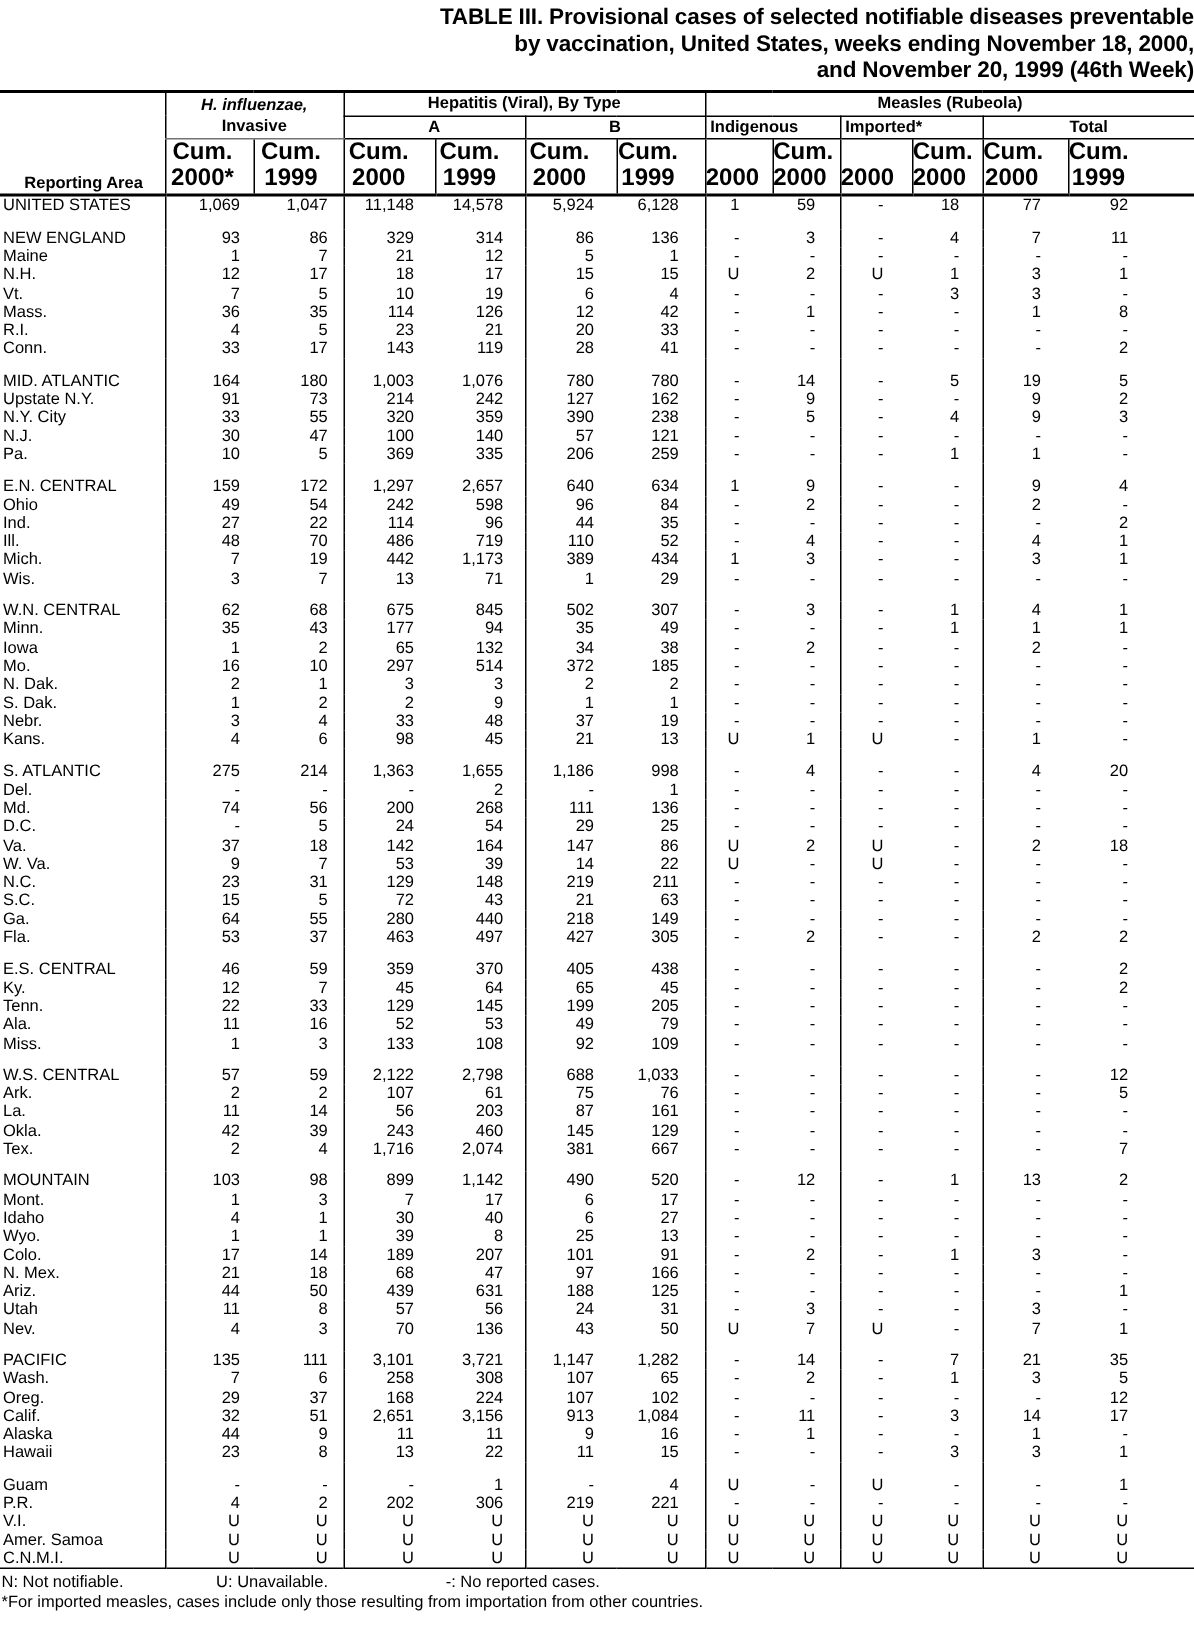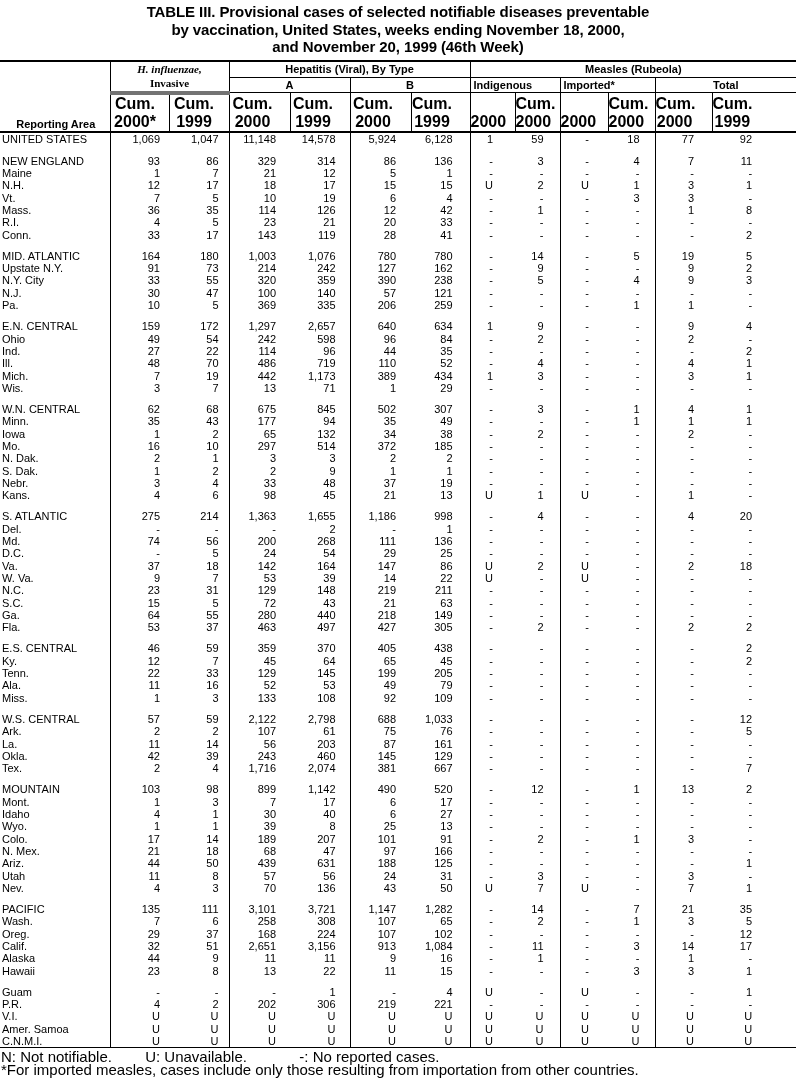--- a/index.html
+++ b/index.html
@@ -3,40 +3,40 @@
 <meta charset="utf-8">
 <style>
   * { box-sizing: border-box; margin: 0; padding: 0; }
   html, body { background: #ffffff; }
   body {
     width: 796px; height: 1089px; overflow: hidden;
     font-family: "Liberation Sans", sans-serif;
     color: #000;
   }
   .title {
-    text-align: center; font-weight: bold;
+    text-align: right; font-weight: bold;
     font-size: 15px; line-height: 1.18; padding-top: 3px;
     letter-spacing: -0.1px;
   }
   table {
     width: 796px; table-layout: fixed;
     border-collapse: collapse;
     margin-top: 4px;
     border-top: 2px solid #000;
     border-bottom: 1px solid #000;
   }
   th, td { padding: 0; font-size: 11px; }
   thead th { font-weight: bold; }
   .ra {
     text-align: center; vertical-align: bottom;
     border-bottom: 2px solid #000;
     padding: 0 0 1px 2px; font-size: 11px;
   }
   .grp { text-align: center; font-size: 11px; line-height: 1.3; vertical-align: middle; }
-  .hinf { border-left: 1px solid #000; border-right: 1px solid #000; border-bottom: 4px solid #737373; font-family: Liberation Serif, serif; }
+  .hinf { border-left: 1px solid #000; border-right: 1px solid #000; border-bottom: 1px solid #737373; }
   .hinf .it { font-style: italic; }
   .hep { border-left: 1px solid #000; border-right: 1px solid #000; border-bottom: 1px solid #000; height: 16px; }
   .mea { border-bottom: 1px solid #000; height: 16px; }
   .sub {
     text-align: center; font-size: 11px; height: 15px;
     border-left: 1px solid #000; border-bottom: 1px solid #000;
     vertical-align: middle;
   }
   .sub.indig, .sub.imp { text-align: left; padding-left: 3px; margin-top: 37px; }
   .cum {
@@ -49,21 +49,21 @@
   .c2 { padding-right: 14px; } .c3 { padding-right: 14px; }
   .c4 { padding-right: 15px; } .c5 { padding-right: 17px; }
   .c6 { padding-right: 22px; } .c7 { padding-right: 16px; }
   .c8 { padding-right: 19px; } .c9 { padding-right: 15px; }
   .c10 { padding-right: 18px; } .c11 { padding-right: 44px; }
   tbody td { text-align: right; line-height: 12.3px; white-space: nowrap; }
   tbody td.area { text-align: left; padding-left: 2px; }
   tbody td.c0, tbody td.c2, tbody td.c4,
   tbody td.c6, tbody td.c8, tbody td.c10 { border-left: 1px solid #000; }
   tbody tr.spacer td { height: 9px; line-height: 9px; font-size: 1px; }
-  .footnotes { font-size: 15px; line-height: 12.5px; padding: 3px 0 0 1px; }
+  .footnotes { font-size: 11px; line-height: 12.5px; padding: 3px 0 0 1px; }
   .legend span { display: inline-block; }
   .leg0 { width: 140px; }
   .leg1 { width: 150px; }
 </style>
 </head>
 <body>
 
 <div class="title">
   <div>TABLE III. Provisional cases of selected notifiable diseases preventable</div>
   <div>by vaccination, United States, weeks ending November 18, 2000,</div>

